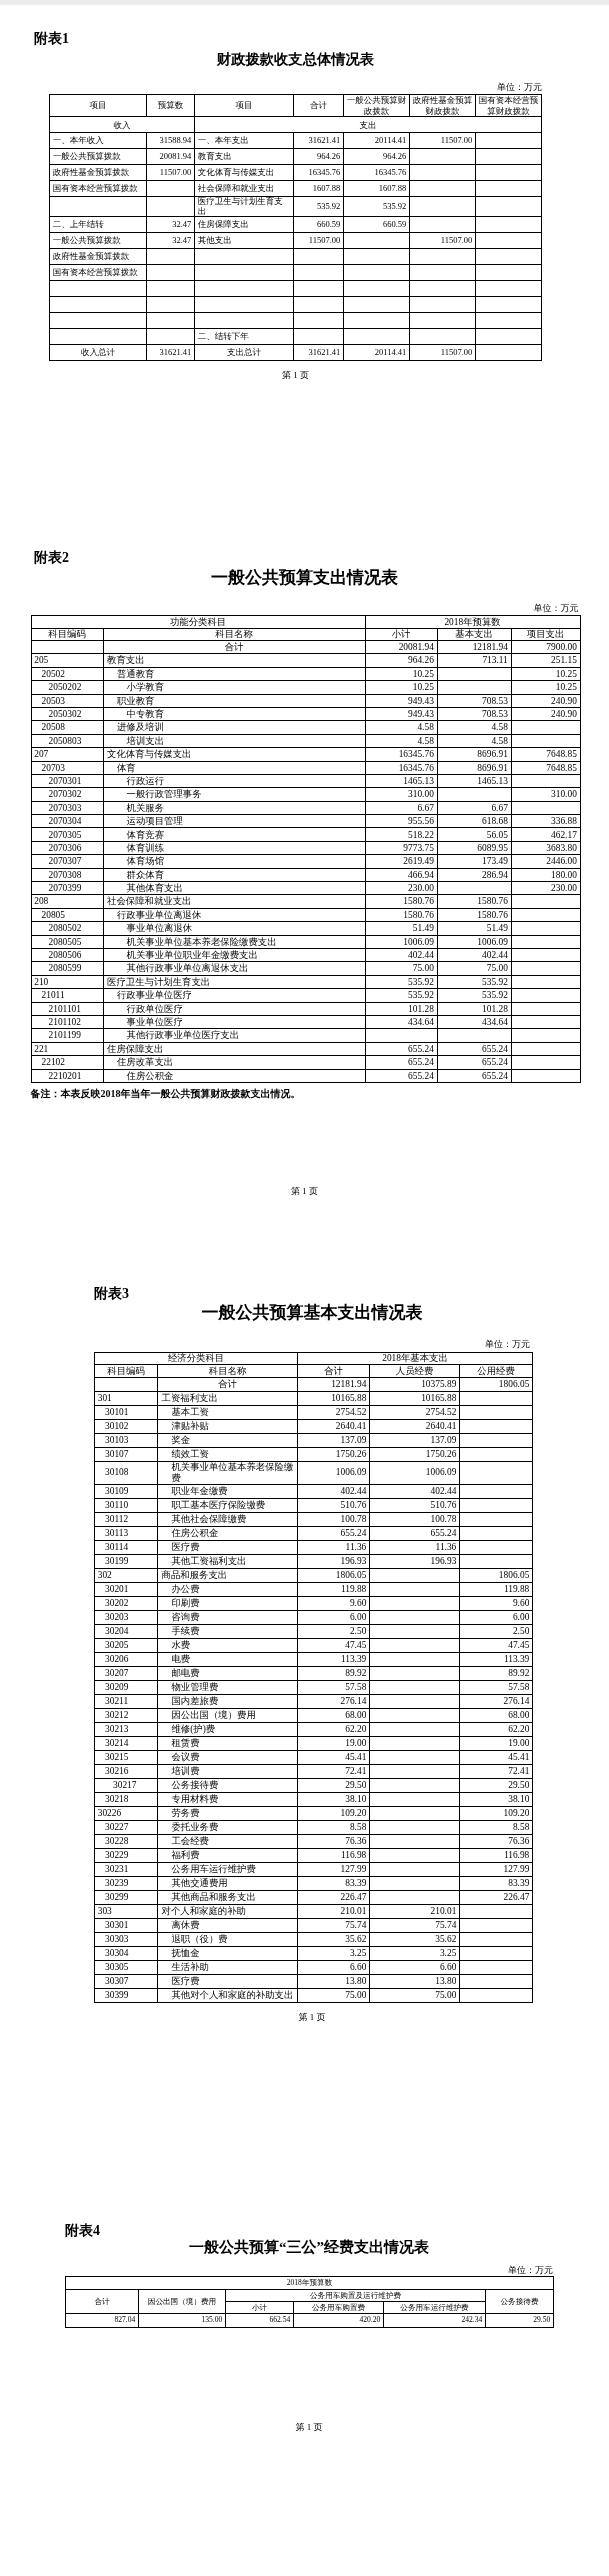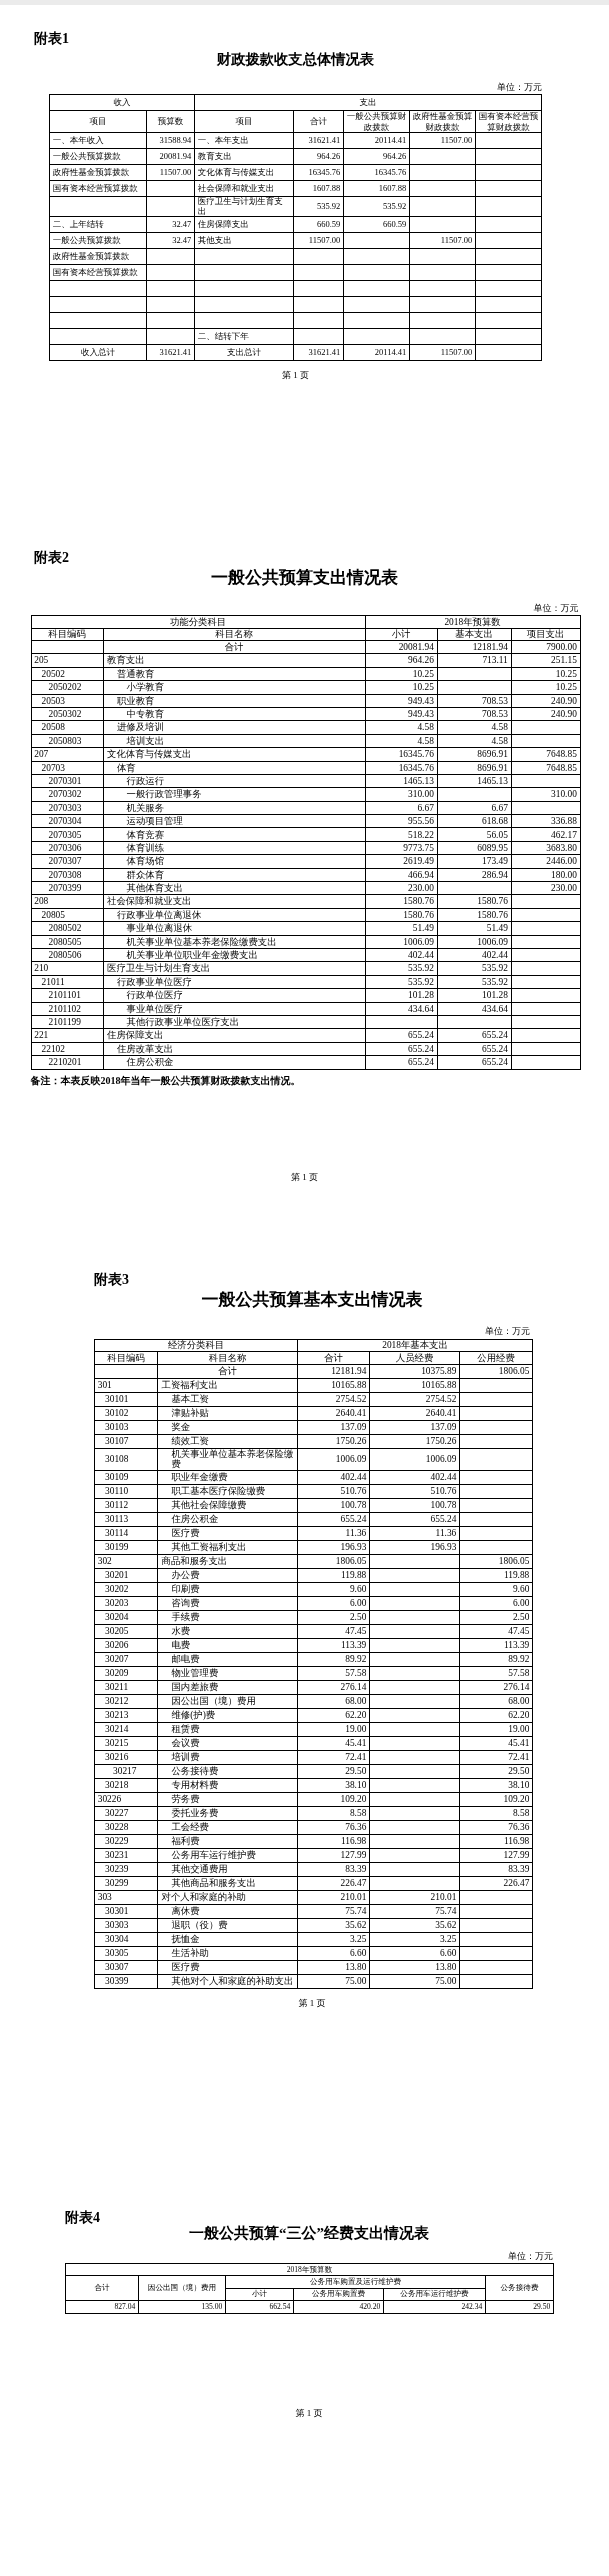--- a/index.html
+++ b/index.html
@@ -67,31 +67,31 @@
         <col style="width:97px">
         <col style="width:48px">
         <col style="width:99px">
         <col style="width:50px">
         <col style="width:66px">
         <col style="width:66px">
         <col style="width:66px">
       </colgroup>
     <thead>
       <tr>
-        <th colspan="2">收入</th>
-        <th colspan="5">支出</th>
-      </tr>
-      <tr>
         <th>项目</th>
         <th>预算数</th>
         <th>项目</th>
         <th>合计</th>
         <th>一般公共预算财政拨款</th>
         <th>政府性基金预算财政拨款</th>
         <th>国有资本经营预算财政拨款</th>
+      </tr>
+      <tr>
+        <th colspan="2">收入</th>
+        <th colspan="5">支出</th>
       </tr>
     </thead>
     <tbody>
         <tr>
           <td>一、本年收入</td>
           <td>31588.94</td>
           <td>一、本年支出</td>
           <td>31621.41</td>
           <td>20114.41</td>
           <td>11507.00</td>
@@ -404,20 +404,27 @@
           <td style="padding-left: 23px;">机关事业单位基本养老保险缴费支出</td>
           <td>1006.09</td>
           <td>1006.09</td>
           <td></td>
         </tr>
         <tr>
           <td style="padding-left: 17px;">2080506</td>
           <td style="padding-left: 23px;">机关事业单位职业年金缴费支出</td>
           <td>402.44</td>
           <td>402.44</td>
+          <td></td>
+        </tr>
+        <tr>
+          <td style="padding-left: 17px;">2080599</td>
+          <td style="padding-left: 23px;">其他行政事业单位离退休支出</td>
+          <td>75.00</td>
+          <td>75.00</td>
           <td></td>
         </tr>
         <tr class="lvl0">
           <td style="padding-left: 2.7px;">210</td>
           <td style="padding-left: 3.6px;">医疗卫生与计划生育支出</td>
           <td>535.92</td>
           <td>535.92</td>
           <td></td>
         </tr>
         <tr>

